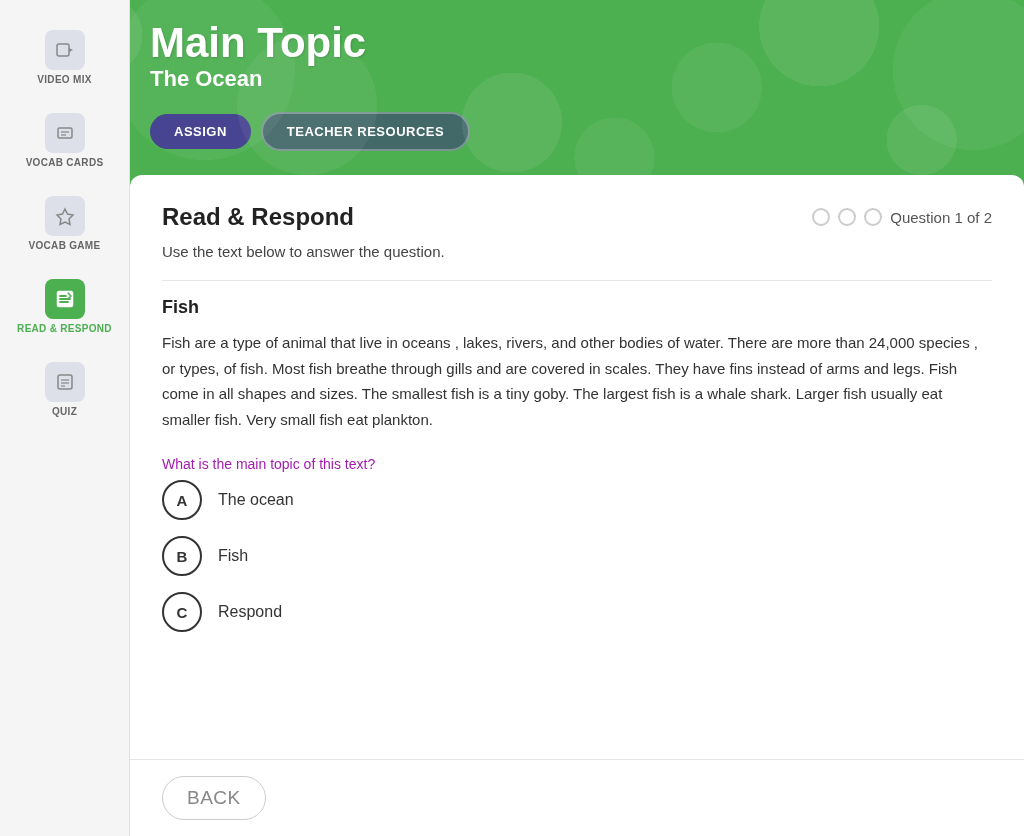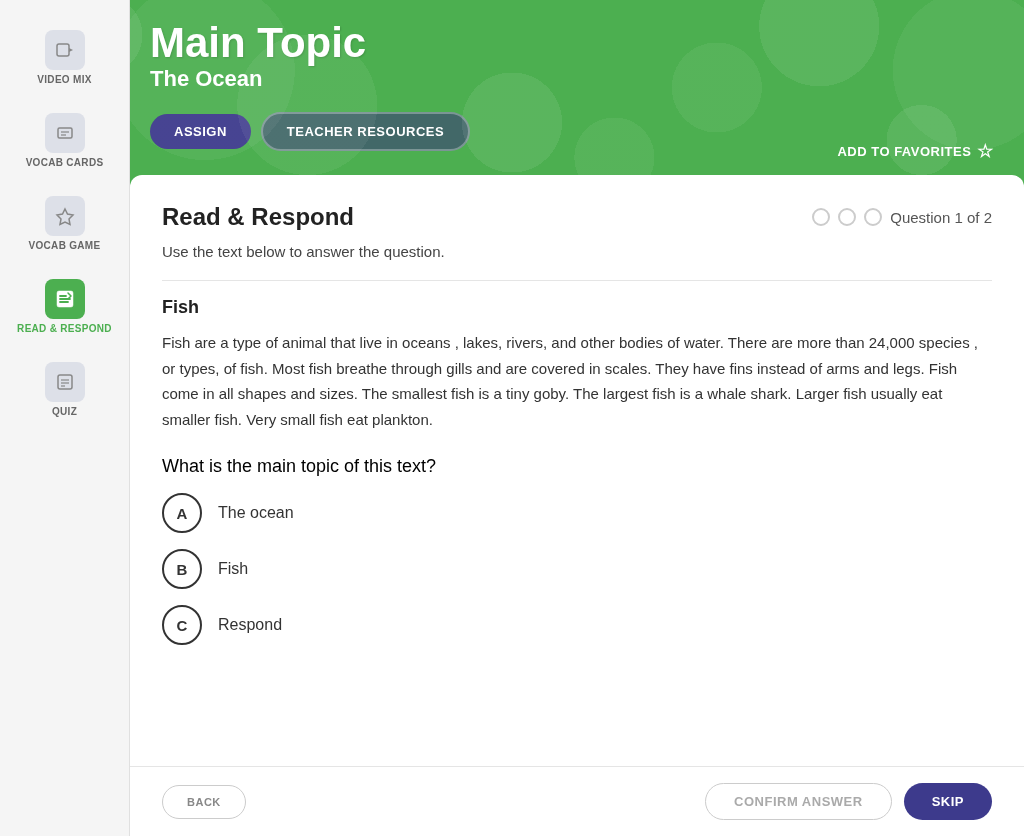--- a/index.html
+++ b/index.html
@@ -242,23 +242,23 @@
     }
 
     .passage-text {
       font-size: 15px;
       color: #333;
       line-height: 1.7;
       margin-bottom: 24px;
     }
 
     .question-prompt {
-      font-size: 18px;
-      color: #000000;
-      margin-bottom: 16px;
+      font-size: 14px;
+      color: #a21caf;
+      margin-bottom: 8px;
       font-weight: 400;
     }
 
     
     .answer-options {
       display: flex;
       flex-direction: column;
       gap: 16px;
       margin-bottom: 30px;
     }
@@ -302,22 +302,22 @@
       justify-content: space-between;
       align-items: center;
     }
 
     .btn-back {
       background: white;
       color: #888;
       border: 1.5px solid #ccc;
       border-radius: 25px;
       padding: 10px 24px;
-      font-size: 11px;
-      font-weight: 700;
+      font-size: 19px;
+      font-weight: 400;
       letter-spacing: 0.5px;
       cursor: pointer;
       text-transform: uppercase;
     }
 
     .btn-right-group {
       display: flex;
       gap: 12px;
     }
 
@@ -406,24 +406,20 @@
   </div>
 </div>
 
 <div class="header-bg">
   <div class="header-title">Main Topic</div>
   <div class="header-subtitle">The Ocean</div>
   <div class="header-buttons">
     <button class="btn-assign">ASSIGN</button>
     <button class="btn-teacher">TEACHER RESOURCES</button>
   </div>
-  <div class="add-favorites">
-    <span>ADD TO FAVORITES</span>
-    <span class="star-icon">☆</span>
-  </div>
 </div>
 
 <div class="main-content">
   <div class="section-header">
     <div class="section-title">Read &amp; Respond</div>
     <div class="question-indicator">
       <div class="q-circle"></div>
       <div class="q-circle"></div>
       <div class="q-circle"></div>
       <span class="question-text">Question 1 of 2</span>
@@ -455,17 +451,13 @@
       <div class="option-circle">
         <span>C</span>
       </div>
       <span class="option-label">Respond</span>
     </div>
   </div>
 </div>
 
 <div class="bottom-bar">
   <button class="btn-back">BACK</button>
-  <div class="btn-right-group">
-    <button class="btn-confirm">CONFIRM ANSWER</button>
-    <button class="btn-skip">SKIP</button>
-  </div>
 </div>
 
 </body></html>

